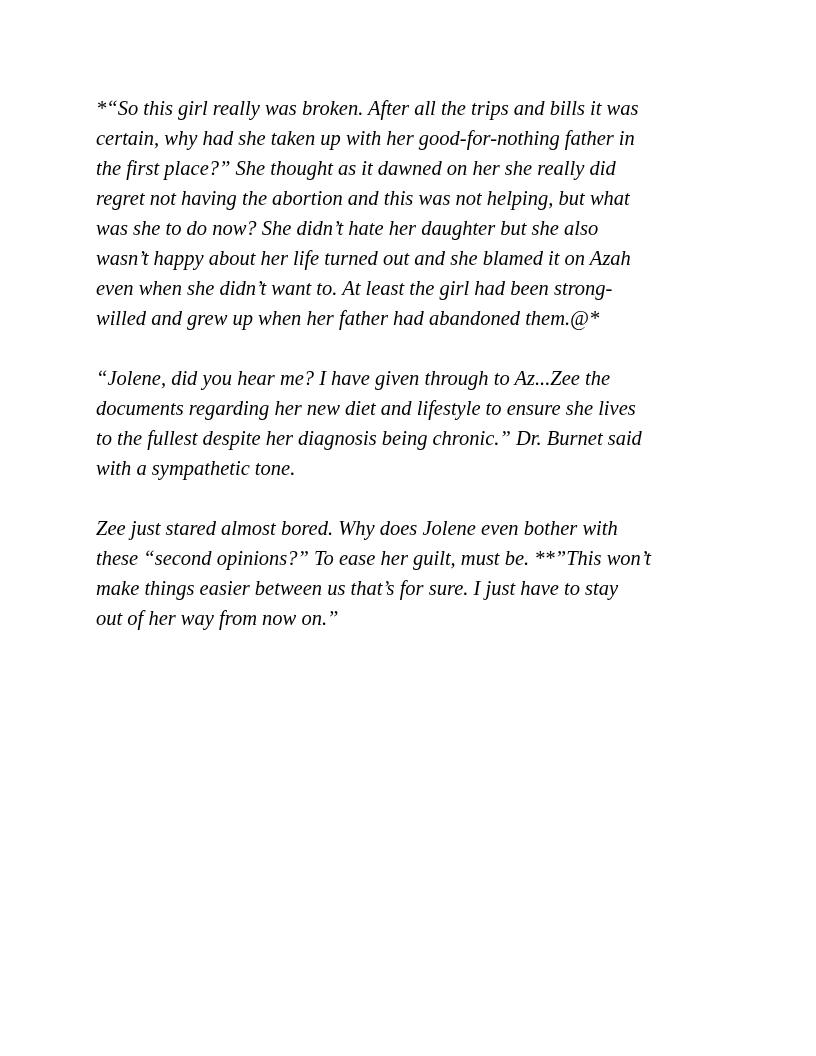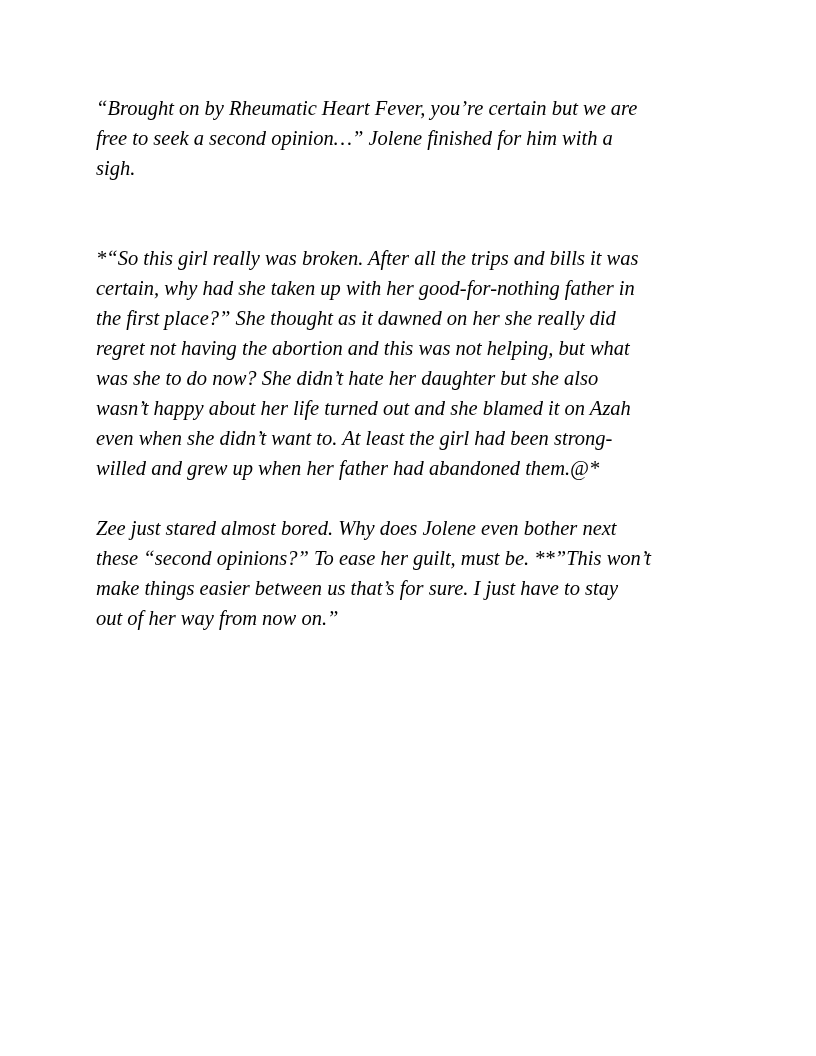--- a/index.html
+++ b/index.html
@@ -34,29 +34,30 @@
   }
   .para.gap-double {
     margin-bottom: 60px;       
   }
 </style>
 </head>
 <body>
 
 <div class="page">
   <div class="text-block">
-    <p class="para gap-double">“Brought on by Rheumatic Heart Fever, you’re certain but we are
-free to seek a second opinion…” Jolene finished for him with a
-sigh.</p>
     <p class="para">*“So this girl really was broken. After all the trips and bills it was
 certain, why had she taken up with her good-for-nothing father in
 the first place?” She thought as it dawned on her she really did
 regret not having the abortion and this was not helping, but what
 was she to do now? She didn’t hate her daughter but she also
 wasn’t happy about her life turned out and she blamed it on Azah
 even when she didn’t want to. At least the girl had been strong-
 willed and grew up when her father had abandoned them.@*</p>
-    <p class="para">Zee just stared almost bored. Why does Jolene even bother next
+    <p class="para">“Jolene, did you hear me? I have given through to Az...Zee the
+documents regarding her new diet and lifestyle to ensure she lives
+to the fullest despite her diagnosis being chronic.” Dr. Burnet said
+with a sympathetic tone.</p>
+    <p class="para">Zee just stared almost bored. Why does Jolene even bother with
 these “second opinions?” To ease her guilt, must be. **”This won’t
 make things easier between us that’s for sure. I just have to stay
 out of her way from now on.”</p>
   </div>
 </div>
 
 </body></html>

